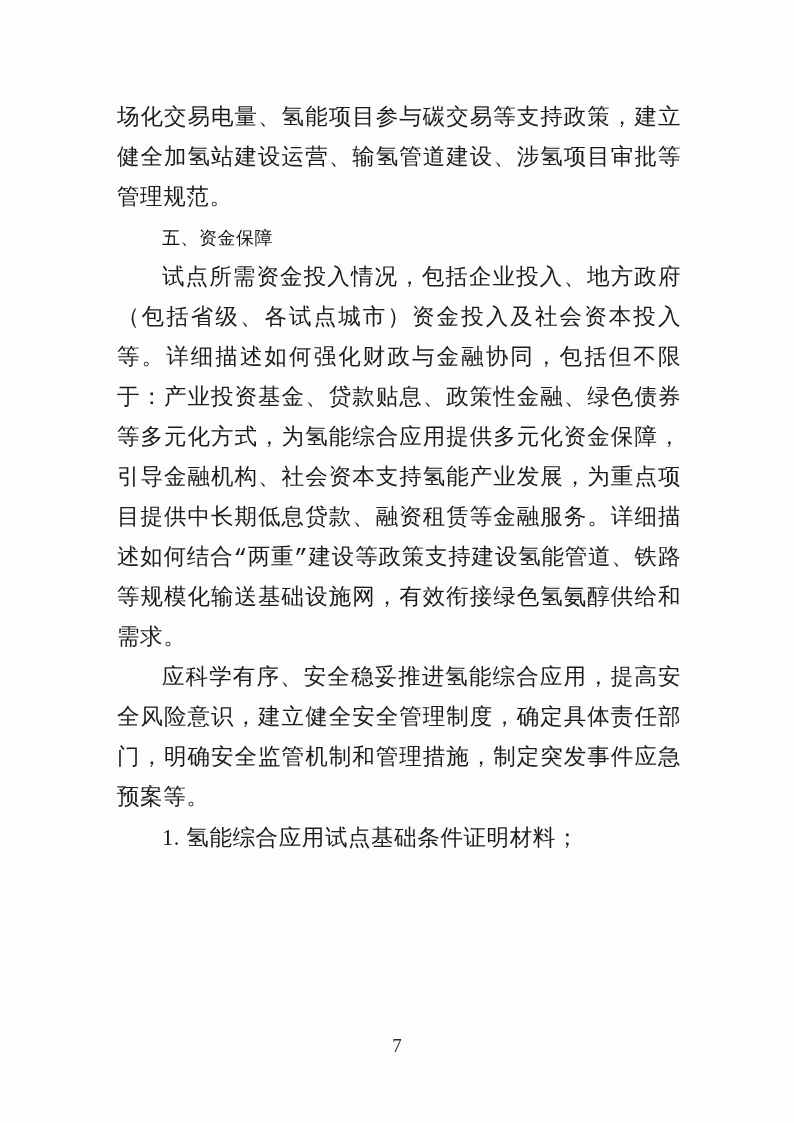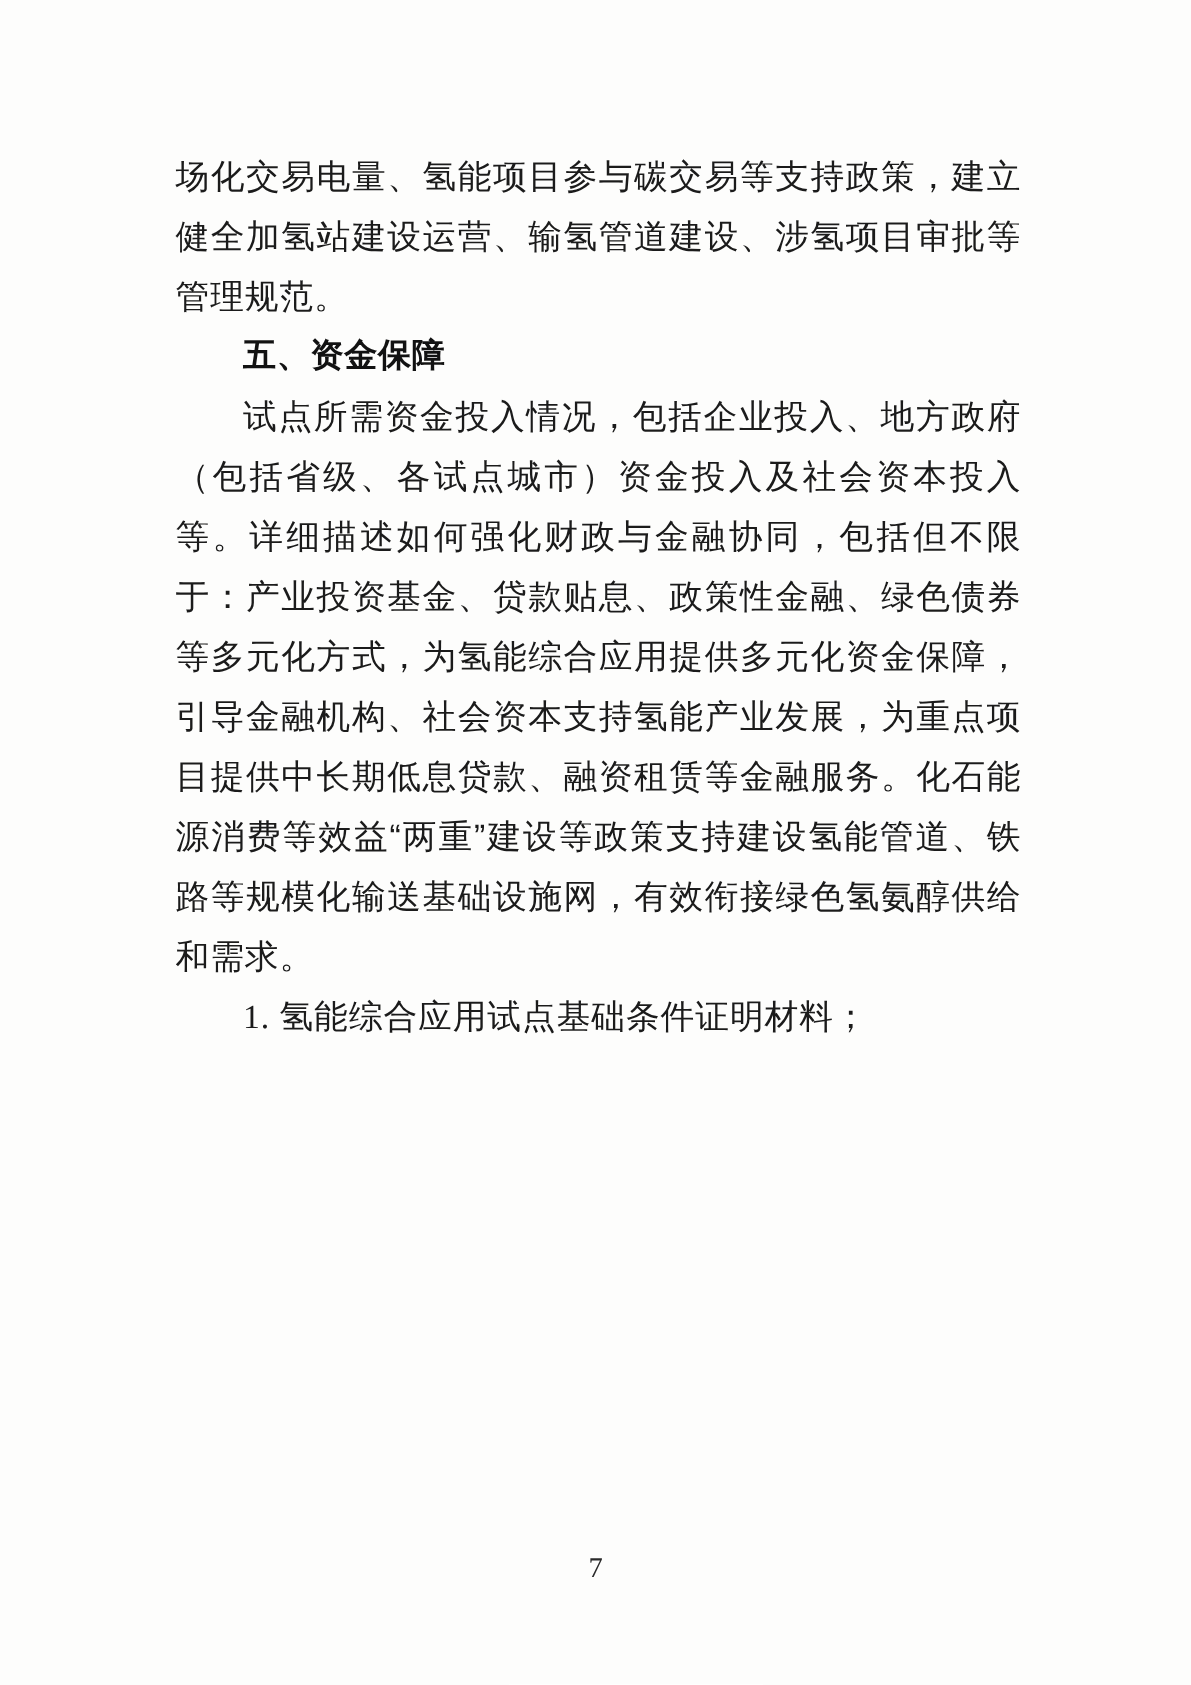--- a/index.html
+++ b/index.html
@@ -15,38 +15,38 @@
     overflow: hidden;
     font-family: "Liberation Serif", "DejaVu Serif", serif;
   }
   .content {
     position: absolute;
     left: 117px;
     top: 98px;
     width: 564px;
   }
   .para {
-    font-family: Liberation Sans, sans-serif;
+    font-family: Liberation Mono, monospace;
     font-size: 22.5px;
     line-height: 40px;
     color: #1b1b1b;
     text-align: justify;
     text-align-last: left;
     text-indent: 45px;
     margin: 0;
     letter-spacing: 0.6px;
     word-break: break-all;
   }
   .para.cont {
     text-indent: 0;
   }
   .heading {
     font-family: "DejaVu Sans", "Liberation Sans", sans-serif;
-    font-size: 22px;
-    font-weight: bold;
+    font-size: 18px;
+    font-weight: normal;
     line-height: 40px;
     color: #121212;
     margin: 0;
     text-indent: 45px;
     letter-spacing: 0.5px;
   }
   .listitem {
     font-family: "Liberation Serif", "DejaVu Serif", serif;
     font-size: 22.5px;
     line-height: 40px;
@@ -66,17 +66,18 @@
     color: #2a2a2a;
   }
 </style>
 </head>
 <body>
 
 <div class="page">
   <div class="content">
       <p class="para cont">场化交易电量、氢能项目参与碳交易等支持政策，建立健全加氢站建设运营、输氢管道建设、涉氢项目审批等管理规范。</p>
       <p class="heading">五、资金保障</p>
-      <p class="para">试点所需资金投入情况，包括企业投入、地方政府（包括省级、各试点城市）资金投入及社会资本投入等。详细描述如何强化财政与金融协同，包括但不限于：产业投资基金、贷款贴息、政策性金融、绿色债券等多元化方式，为氢能综合应用提供多元化资金保障，引导金融机构、社会资本支持氢能产业发展，为重点项目提供中长期低息贷款、融资租赁等金融服务。化石能源消费等效益“两重”建设等政策支持建设氢能管道、铁路等规模化输送基础设施网，有效衔接绿色氢氨醇供给和需求。</p>
+      <p class="para">试点所需资金投入情况，包括企业投入、地方政府（包括省级、各试点城市）资金投入及社会资本投入等。详细描述如何强化财政与金融协同，包括但不限于：产业投资基金、贷款贴息、政策性金融、绿色债券等多元化方式，为氢能综合应用提供多元化资金保障，引导金融机构、社会资本支持氢能产业发展，为重点项目提供中长期低息贷款、融资租赁等金融服务。详细描述如何结合“两重”建设等政策支持建设氢能管道、铁路等规模化输送基础设施网，有效衔接绿色氢氨醇供给和需求。</p>
+      <p class="para">应科学有序、安全稳妥推进氢能综合应用，提高安全风险意识，建立健全安全管理制度，确定具体责任部门，明确安全监管机制和管理措施，制定突发事件应急预案等。</p>
       <p class="listitem">1. 氢能综合应用试点基础条件证明材料；</p>
     </div>
   <div class="pagenum">7</div>
 </div>
 
 </body></html>

